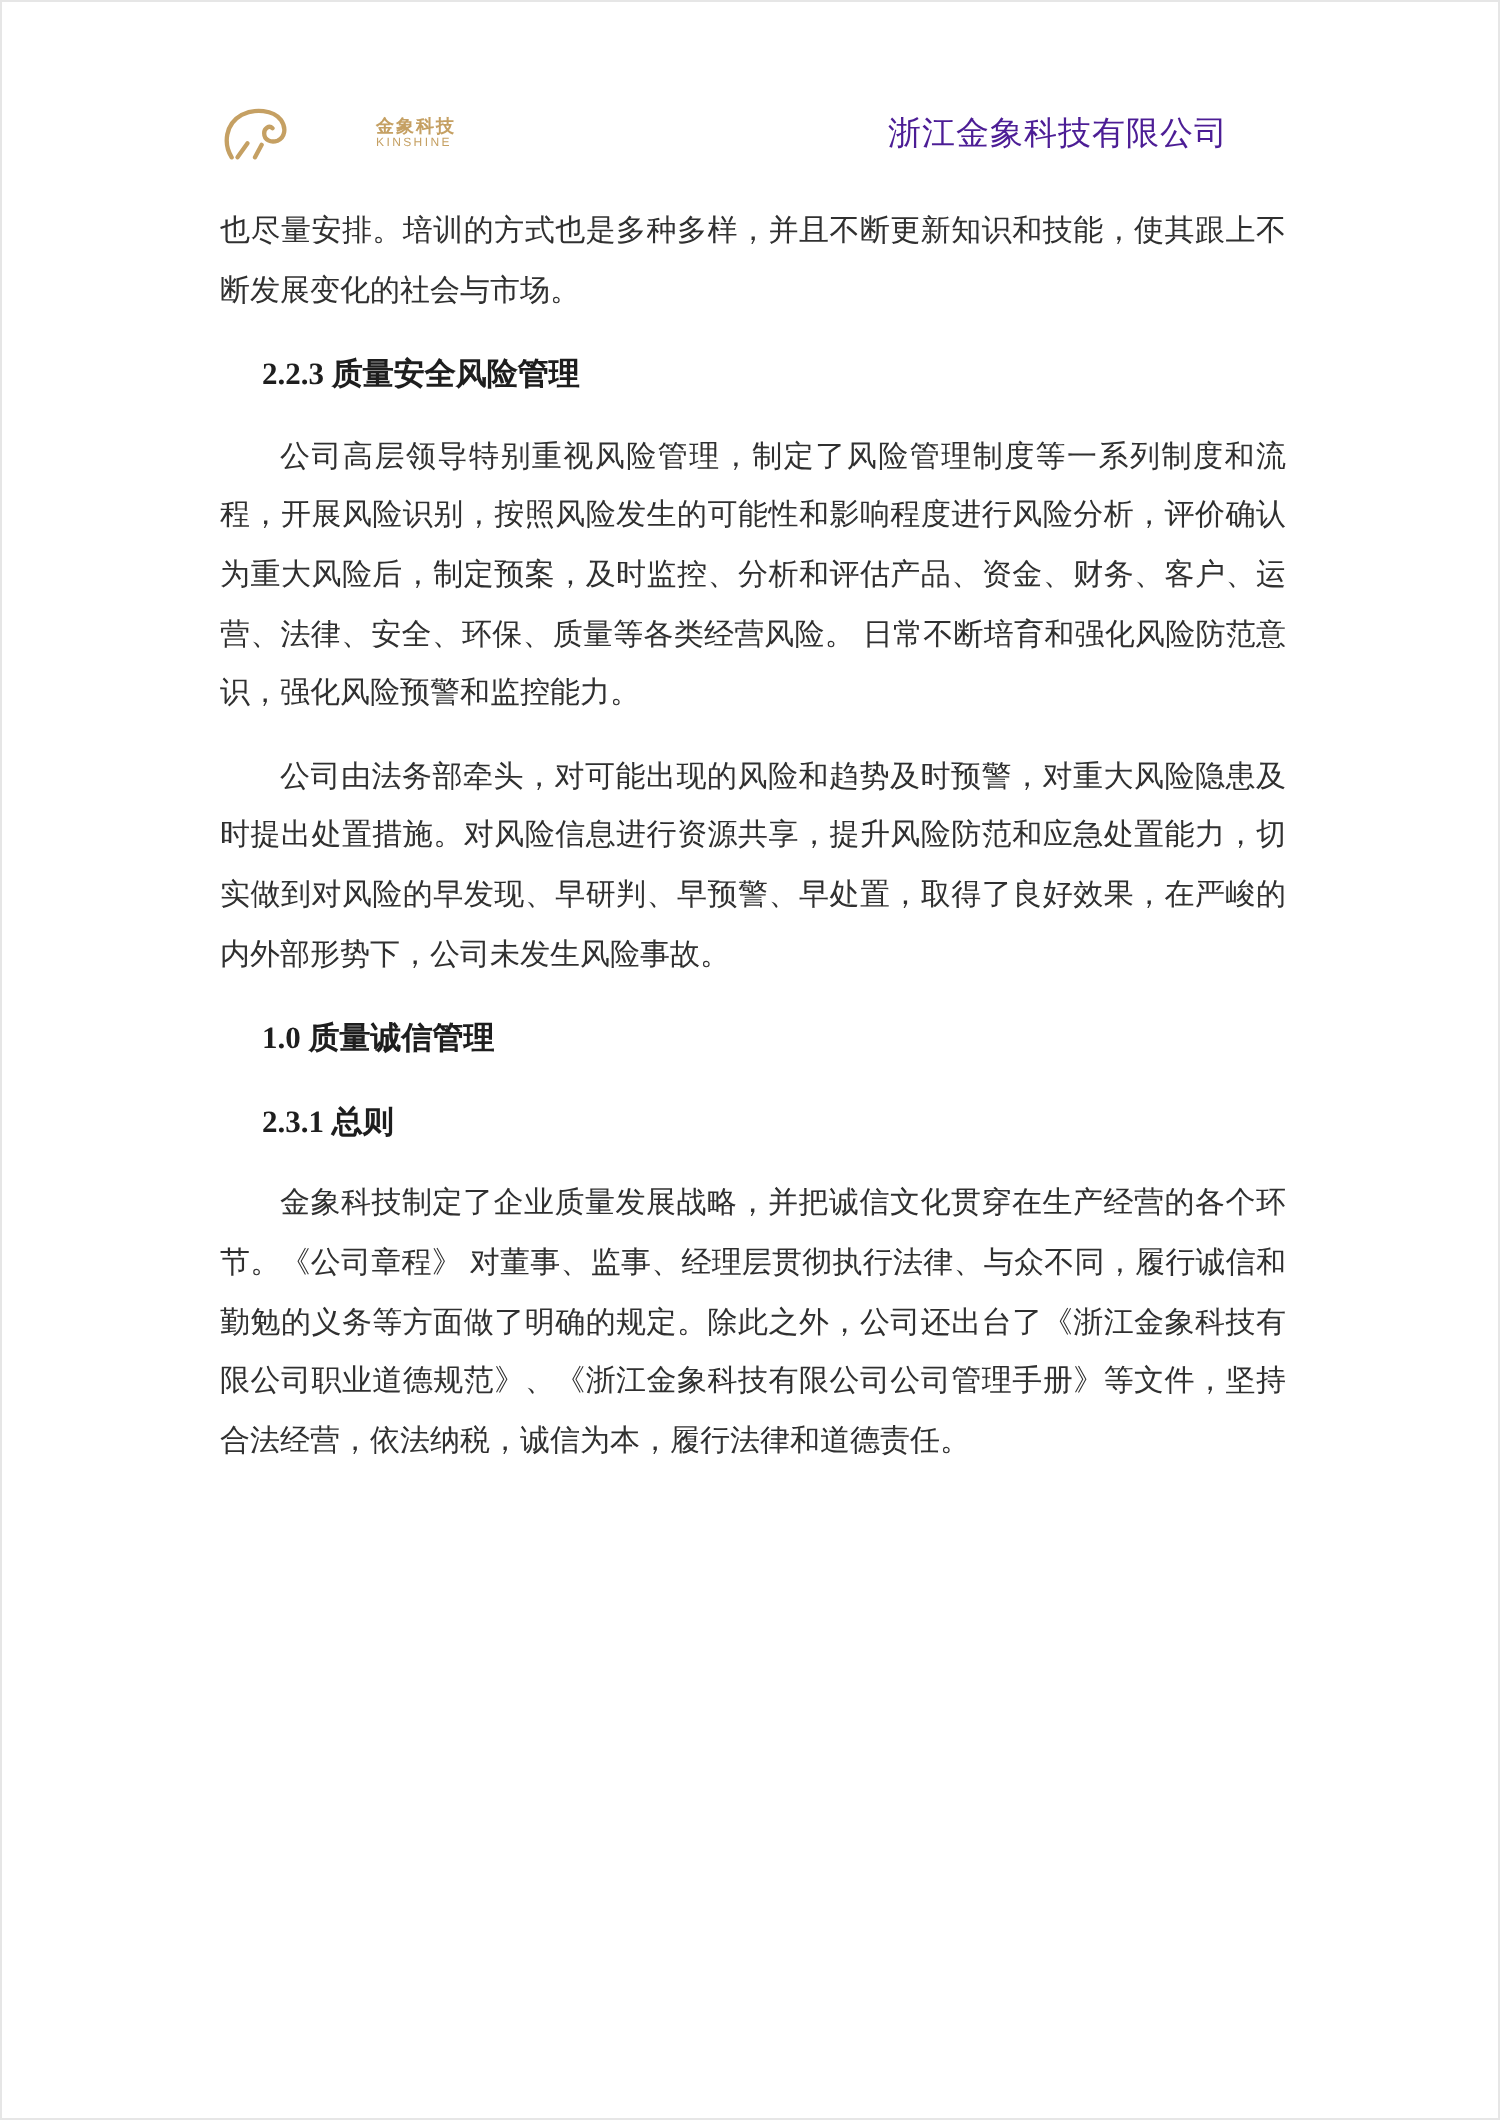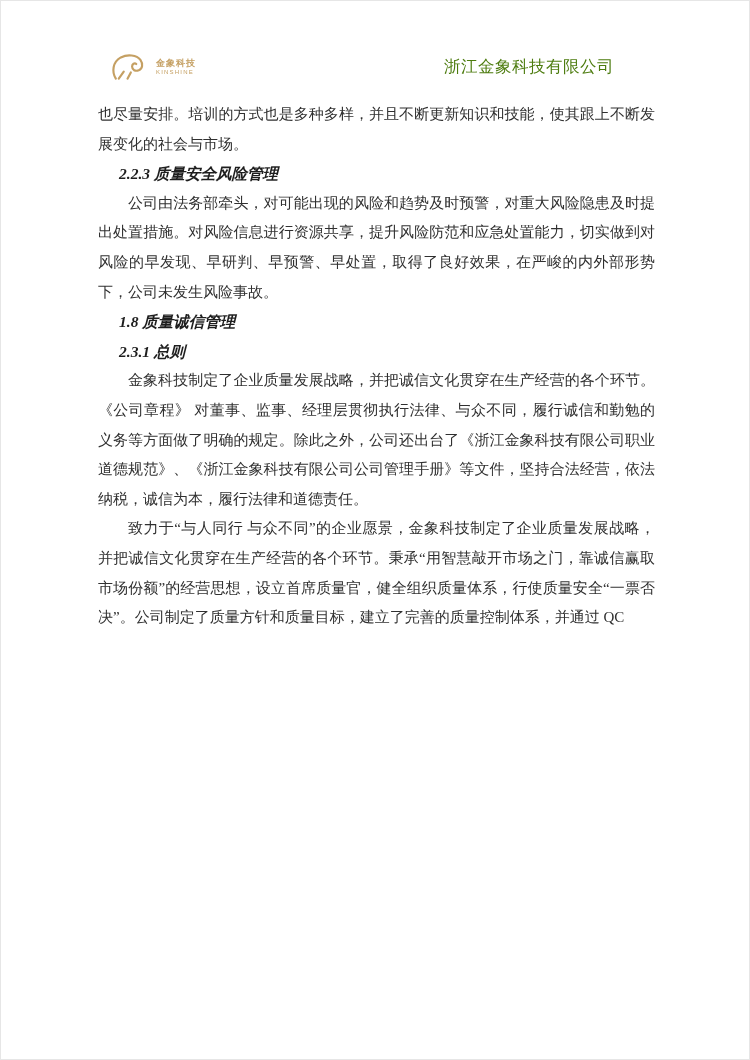--- a/index.html
+++ b/index.html
@@ -25,60 +25,60 @@
   .logo {
     display: flex;
     align-items: center;
     gap: 6px;
   }
   .logo svg { display: block; }
   .logo-text {
     display: flex;
     flex-direction: column;
     line-height: 1.05;
+    margin-left: 32px;
   }
   .logo-brand-cn {
     font-size: 9px;
     font-weight: bold;
     color: #c5a063;
     letter-spacing: 1px;
     font-family: "Liberation Sans", sans-serif;
   }
   .logo-brand-en {
     font-size: 6px;
     color: #c5a063;
     letter-spacing: 1.2px;
     font-family: "Liberation Sans", sans-serif;
   }
   .company-name {
     font-size: 16.5px;
-    color: #4d7c0f;
+    color: #4c1d95;
     letter-spacing: 0.5px;
   }
 
   
   .doc-body {
     width: 557px;
     margin: 10px 0 0 98px;
   }
   .doc-body p, .doc-body h3 {
-    margin: 0;
+    margin: 12px;
     font-size: 15px;
     line-height: 29.6px;
     text-align: justify;
     color: #303030;
   }
   .doc-body p.indent { text-indent: 2em; }
   .doc-body h3 {
     font-weight: bold;
     color: #1e1e1e;
     font-size: 15.5px;
     padding-left: 21px;
     text-align: left;
-    font-style: italic;
   }
 </style>
 </head>
 <body>
 
 <div class="page">
 
   <header class="header">
     <div class="logo">
       <span>
@@ -92,20 +92,20 @@
         <span class="logo-brand-cn">金象科技</span>
         <span class="logo-brand-en">KINSHINE</span>
       </span>
     </div>
     <div class="company-name">浙江金象科技有限公司</div>
   </header>
 
   <main class="doc-body">
       <p class="noindent">也尽量安排。培训的方式也是多种多样，并且不断更新知识和技能，使其跟上不断发展变化的社会与市场。</p>
       <h3>2.2.3 质量安全风险管理</h3>
+      <p class="indent">公司高层领导特别重视风险管理，制定了风险管理制度等一系列制度和流程，开展风险识别，按照风险发生的可能性和影响程度进行风险分析，评价确认为重大风险后，制定预案，及时监控、分析和评估产品、资金、财务、客户、运营、法律、安全、环保、质量等各类经营风险。 日常不断培育和强化风险防范意识，强化风险预警和监控能力。</p>
       <p class="indent">公司由法务部牵头，对可能出现的风险和趋势及时预警，对重大风险隐患及时提出处置措施。对风险信息进行资源共享，提升风险防范和应急处置能力，切实做到对风险的早发现、早研判、早预警、早处置，取得了良好效果，在严峻的内外部形势下，公司未发生风险事故。</p>
-      <h3>1.8 质量诚信管理</h3>
+      <h3>1.0 质量诚信管理</h3>
       <h3>2.3.1 总则</h3>
       <p class="indent">金象科技制定了企业质量发展战略，并把诚信文化贯穿在生产经营的各个环节。《公司章程》 对董事、监事、经理层贯彻执行法律、与众不同，履行诚信和勤勉的义务等方面做了明确的规定。除此之外，公司还出台了《浙江金象科技有限公司职业道德规范》、《浙江金象科技有限公司公司管理手册》等文件，坚持合法经营，依法纳税，诚信为本，履行法律和道德责任。</p>
-      <p class="indent">致力于“与人同行 与众不同”的企业愿景，金象科技制定了企业质量发展战略，并把诚信文化贯穿在生产经营的各个环节。秉承“用智慧敲开市场之门，靠诚信赢取市场份额”的经营思想，设立首席质量官，健全组织质量体系，行使质量安全“一票否决”。公司制定了质量方针和质量目标，建立了完善的质量控制体系，并通过 QC</p>
     </main>
 
 </div>
 
 </body></html>

